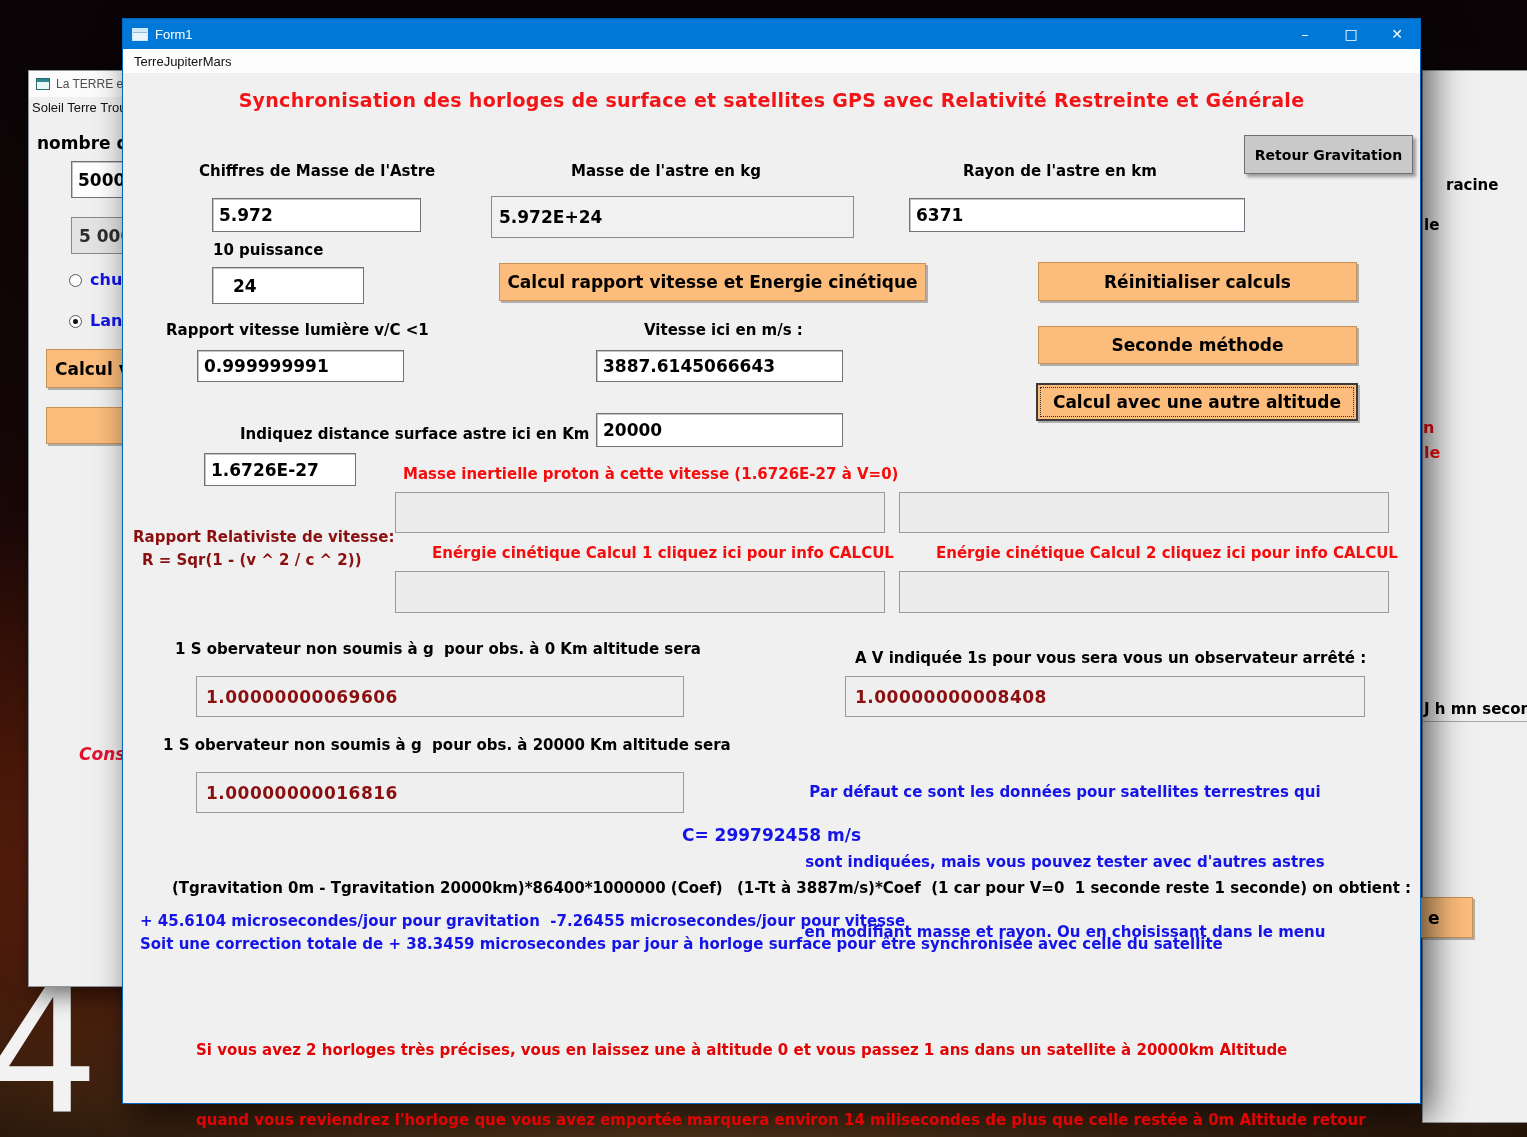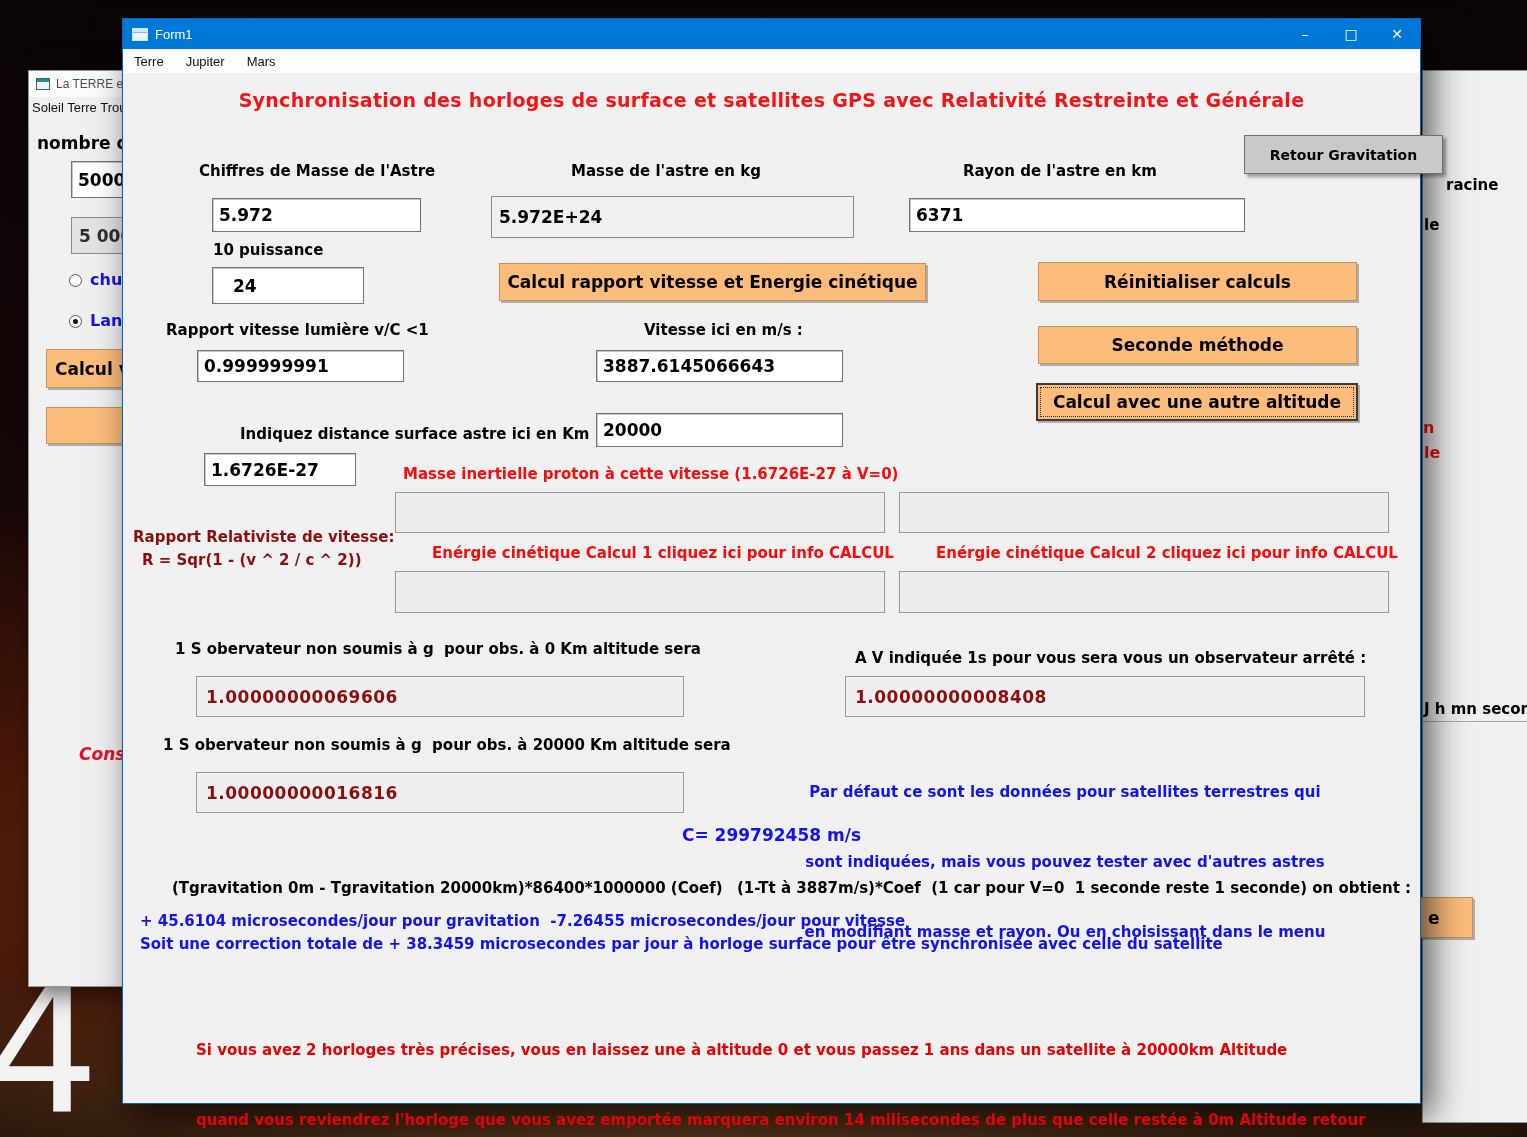--- a/index.html
+++ b/index.html
@@ -44,21 +44,21 @@
     position:absolute;left:0;top:0;width:100%;height:30px;background:#0078d7;
     display:flex;align-items:center;color:#fff;
     font-family:"Liberation Sans",sans-serif;font-size:13px;
   }
   .t-icon{width:16px;height:13px;margin:0 7px 0 9px;background:#e8f4fb;border:1px solid #d0e8f8;position:relative;}
   .t-icon::before{content:"";position:absolute;left:0;top:0;right:0;height:3px;background:#cfe9fa;border-bottom:1px solid #8fb9d8;}
   .win-controls{margin-left:auto;display:flex;height:100%;}
   .win-btn{width:46px;height:100%;display:flex;align-items:center;justify-content:center;color:#fff;font-size:14px;font-family:"DejaVu Sans",sans-serif;cursor:default;}
   .menubar{
     position:absolute;left:0;top:30px;width:100%;height:24px;background:#fdfdfd;
-    display:flex;align-items:center;gap:22px;padding-left:11px;
+    display:flex;align-items:center;padding-left:11px;
     font-family:"Liberation Sans",sans-serif;font-size:13px;color:#111;
   }
   .heading{
     position:absolute;left:0;top:70px;width:100%;text-align:center;
     color:#f31417;font-size:19px;font-weight:700;letter-spacing:.3px;white-space:pre;
   }
   .lbl{position:absolute;font-weight:700;font-size:15px;color:#000;white-space:pre;}
   .lbl.red{color:#f50d0d;}
   .lbl.darkred{color:#8b0f0f;}
   .lbl.blue{color:#1414e8;}
@@ -152,21 +152,21 @@
   </div>
 
   <div class="menubar">
     <span>Terre</span>
     <span>Jupiter</span>
     <span>Mars</span>
   </div>
 
   <div class="heading">Synchronisation des horloges de surface et satellites GPS avec Relativité Restreinte et Générale</div>
 
-  <button class="btn-gray" style="left:1121px;top:116px;width:199px;height:39px;">Retour Gravitation</button>
+  <button class="btn-gray" style="left:1121px;top:116px;width:169px;height:39px;">Retour Gravitation</button>
 
   <div class="lbl" style="left:76px;top:143px;">Chiffres de Masse de l'Astre</div>
   <div class="lbl" style="left:448px;top:143px;">Masse de l'astre en kg</div>
   <div class="lbl" style="left:840px;top:143px;">Rayon de l'astre en km</div>
 
   <input class="tb" style="left: 89px; top: 179px; width: 209px; height: 34px;" value="5.972">
   <div class="ro" style="left:368px;top:177px;width:363px;height:42px;">5.972E+24</div>
   <input class="tb" style="left: 786px; top: 179px; width: 336px; height: 34px;" value="6371">
 
   <div class="lbl" style="left:90px;top:222px;">10 puissance</div>

